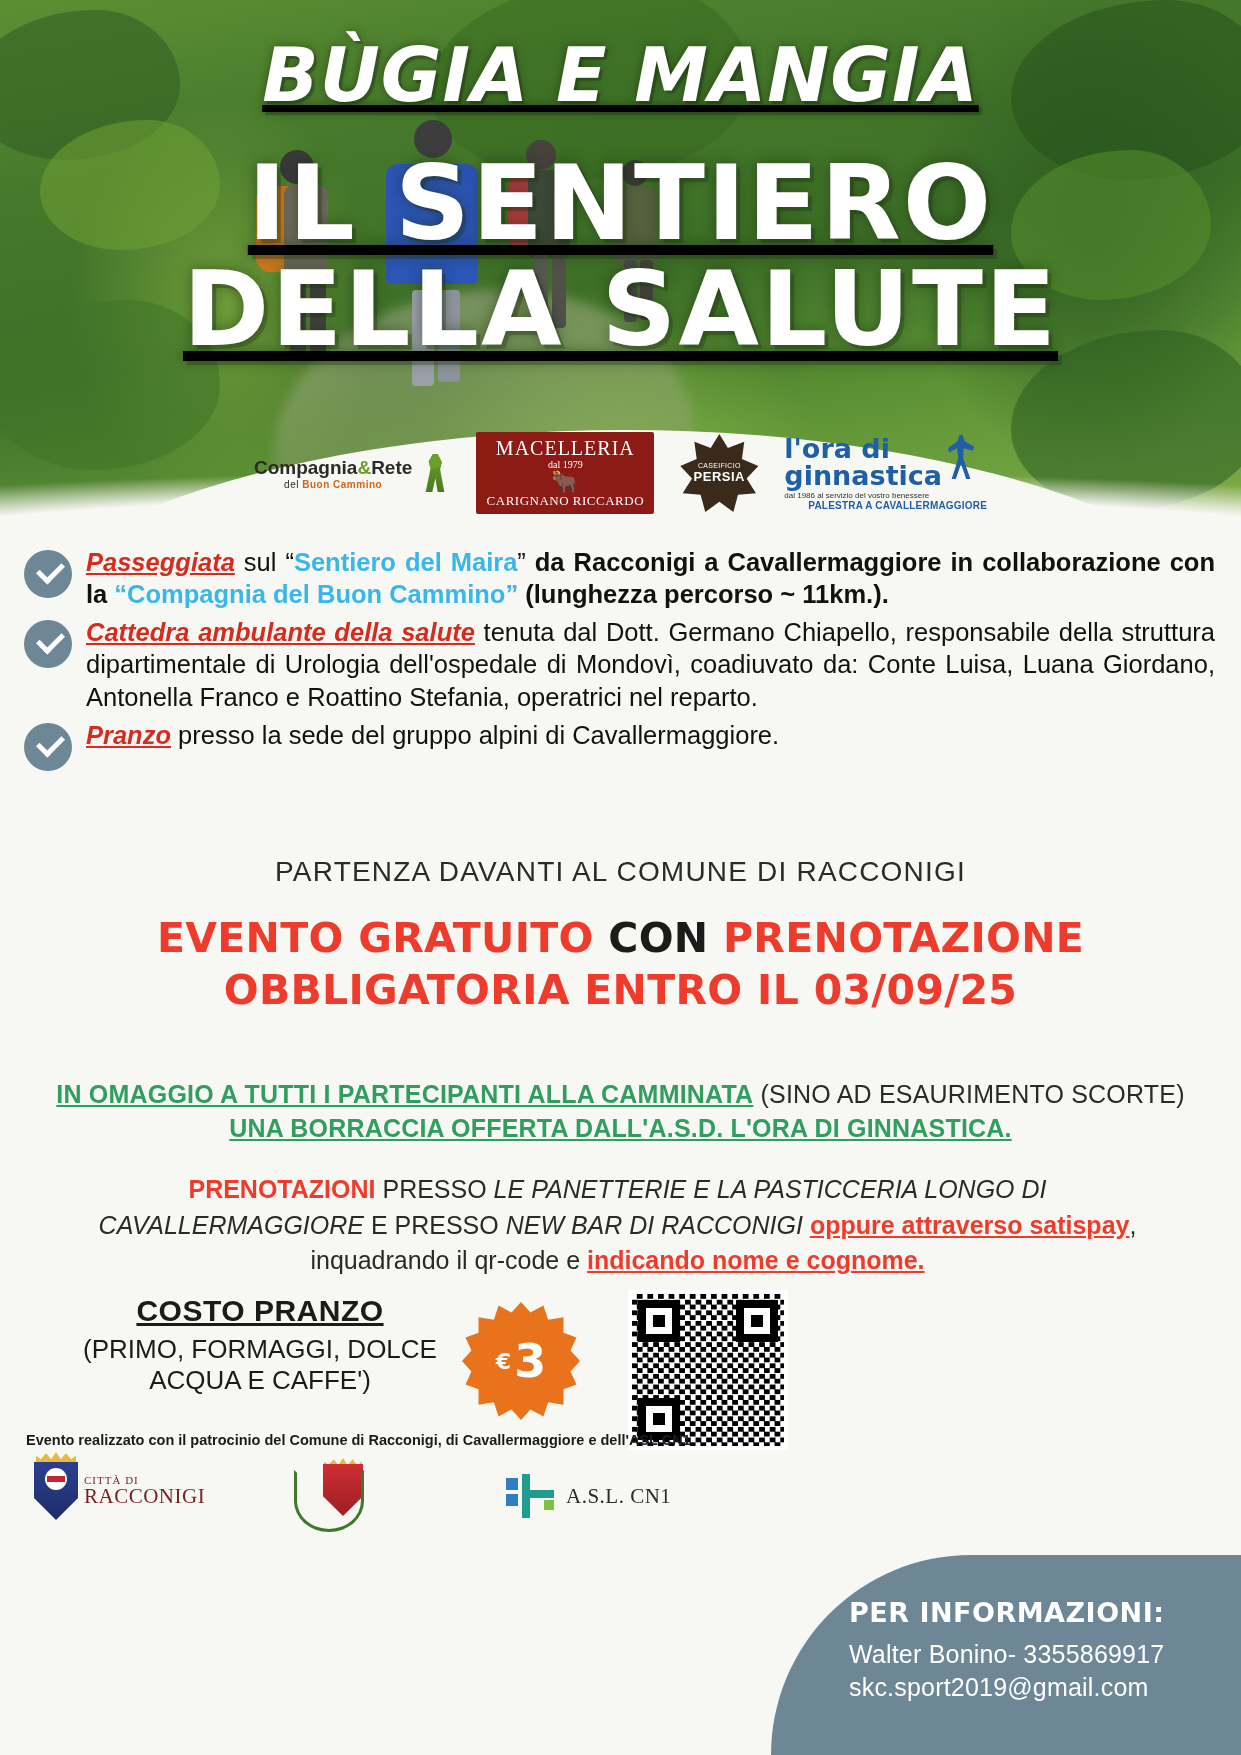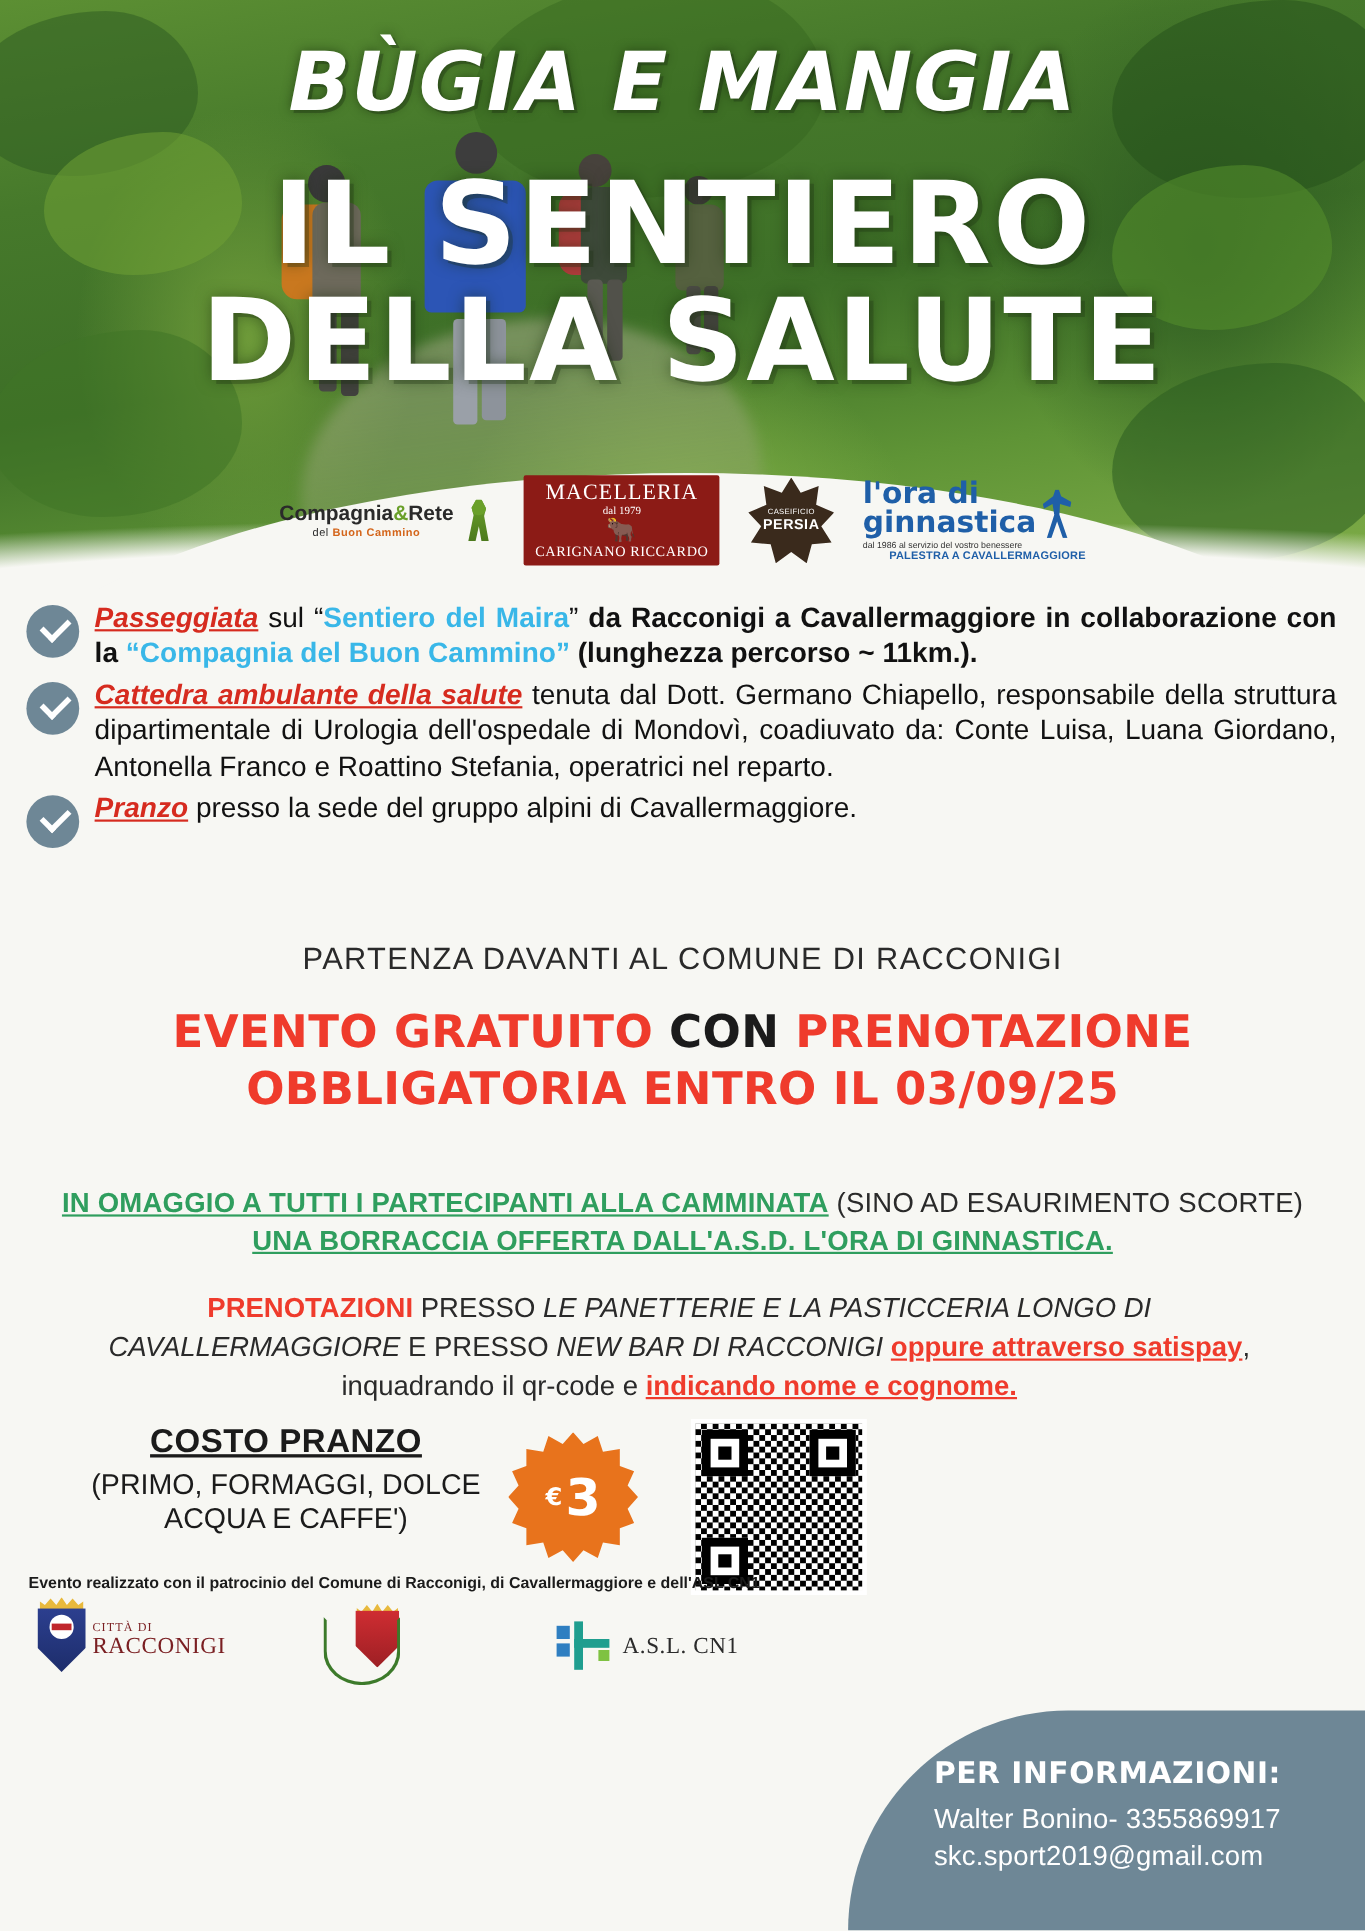--- a/index.html
+++ b/index.html
@@ -63,20 +63,21 @@
     width: 1330px; height: 260px;
     background: #f7f7f3;
     border-radius: 50% 50% 0 0 / 100% 100% 0 0;
   }
 
   .title-wrap {
     position: absolute;
     left: 0; right: 0; top: 38px;
     text-align: center;
     z-index: 4;
+    text-decoration: underline;
   }
   .title-main {
     font-family: "DejaVu Sans", sans-serif;
     font-weight: bold;
     font-style: italic;
     font-size: 74px;
     letter-spacing: 1px;
     color: #ffffff;
     text-shadow: 0 0 10px rgba(20,40,10,0.55), 3px 3px 0 rgba(30,50,20,0.35);
     line-height: 1.0;
@@ -135,21 +136,21 @@
     clip-path: polygon(50% 0%,61% 18%,82% 10%,79% 32%,100% 41%,85% 57%,97% 76%,74% 78%,68% 100%,50% 87%,32% 100%,26% 78%,3% 76%,15% 57%,0 41%,21% 32%,18% 10%,39% 18%);
     display: flex; flex-direction: column; align-items: center; justify-content: center;
     color: #fff;
   }
   .sp-persia .p1 { font-size: 7px; letter-spacing: .3px; }
   .sp-persia .p2 { font-size: 13px; font-weight: bold; letter-spacing: .5px; }
   .sp-ora { text-align: left; color: #1a4b8c; }
   .sp-ora .o1 { font-family: "DejaVu Sans", sans-serif; font-size: 27px; font-weight: bold; color: #1f5fa8; line-height: 1.0; }
   .sp-ora .o2 { font-size: 8px; color: #333; margin-top: 2px; }
   .sp-ora .o3 { font-size: 10px; font-weight: bold; color: #1f5fa8; letter-spacing: .2px; padding-left: 24px; }
-  .sp-ora-row { display: flex; align-items: flex-end; gap: 6px; }
+  .sp-ora-row { display: flex; align-items: flex-start; gap: 6px; }
   .gym-fig {
     width: 26px; height: 44px;
     background: #1f5fa8;
     clip-path: polygon(44% 0,56% 0,64% 14%,100% 26%,96% 36%,60% 30%,58% 52%,86% 100%,70% 100%,50% 66%,30% 100%,14% 100%,40% 52%,34% 30%,4% 40%,0 30%,36% 14%);
   }
 
   
   .bullets {
     position: absolute;
     top: 546px; left: 24px; right: 26px;

